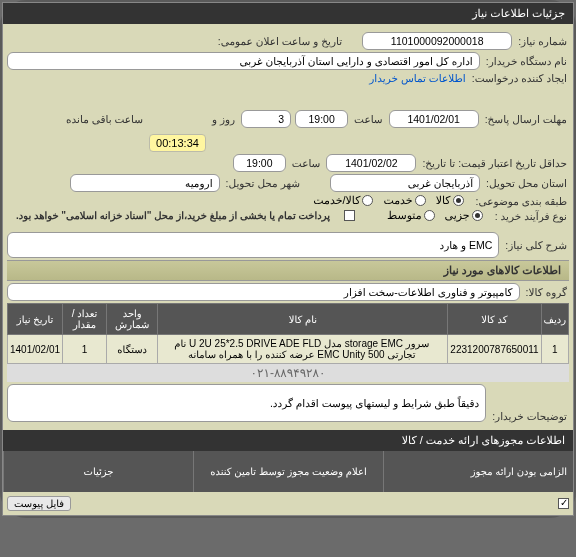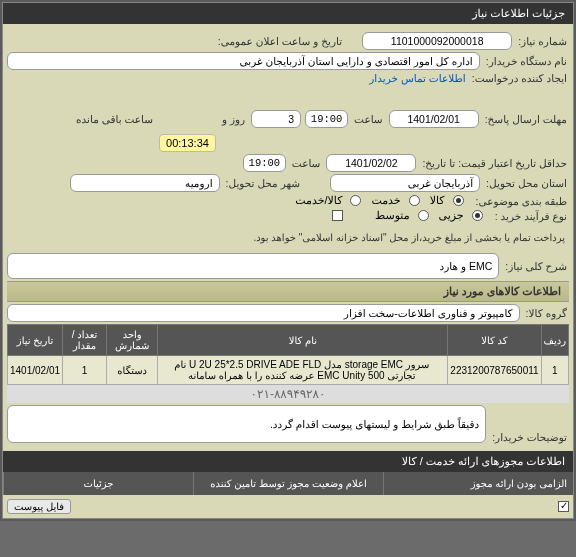--- a/index.html
+++ b/index.html
@@ -6,20 +6,21 @@
 body {
   font-family: Tahoma, Arial, sans-serif;
   font-size: 11px;
   background: #6b6b6b;
   width: 576px;
   direction: rtl;
 }
 .outer-frame {
   background: #5a5a5a;
   padding: 2px;
+  border-radius: 26px;
 }
 .main-panel {
   background: #d9d9b8;
   border: 1px solid #888;
 }
 .title-bar {
   background: #333;
   color: #fff;
   padding: 4px 8px;
   font-size: 11px;
@@ -51,46 +52,46 @@
   min-height: 18px;
   display: inline-flex;
   align-items: center;
   direction: rtl;
 }
 .fld.ltr { direction: ltr; justify-content: center; }
 .wide { flex: 1; }
 .w-lg { width: 150px; }
 .w-md { width: 90px; }
 .w-sm { width: 50px; }
-.w-tm { width: 43px; justify-content: center; font-family: Liberation Mono, monospace; }
+.w-tm { width: 53px; justify-content: center; }
 .link-blue { color: #0055cc; font-size: 10.5px; cursor: pointer; }
 .countdown {
   background: #fff6a0;
   border: 1px solid #bba;
   border-radius: 4px;
   padding: 2px 6px;
   direction: ltr;
   margin-top: 48px;
 }
 .radio-row { display: flex; gap: 10px; align-items: center; flex-wrap: wrap; }
-.radio-item { display: inline-flex; align-items: center; gap: 8px; }
+.radio-item { display: inline-flex; align-items: center; gap: 2px; }
 .radio-circle {
   width: 11px; height: 11px; border: 1px solid #555; border-radius: 50%;
   display: inline-block; background: #fff; position: relative;
 }
 .radio-circle.checked::after {
   content: ""; position: absolute; width: 5px; height: 5px; background: #333;
   border-radius: 50%; top: 2px; left: 2px;
 }
 .chk {
   width: 11px; height: 11px; border: 1px solid #555; background: #fff;
   display: inline-block;
 }
 .note-dark {
-  color: #333; font-size: 10px; margin-right: 4px;
+  color: #333; font-size: 10px; margin-right: 4px; font-weight: bold;
 }
 .section-hdr {
   background: linear-gradient(#c8c89a, #b8b888);
   border-top: 1px solid #999;
   border-bottom: 1px solid #999;
   padding: 3px 8px;
   font-size: 11px;
   font-weight: bold;
   color: #333;
 }
@@ -131,21 +132,21 @@
   text-align: right;
 }
 .sub-footer {
   background: #ccccaa;
   display: flex;
 }
 .sub-footer .col {
   flex: 1;
   background: #555;
   color: #fff;
-  padding: 6px 6px;
+  padding: 15px 6px;
   font-size: 10px;
   border-left: 1px solid #777;
   text-align: center;
 }
 .sub-footer .col.first { text-align: right; }
 .bottom-row {
   background: #d9d9b8;
   padding: 4px;
   display: flex;
   gap: 6px;

